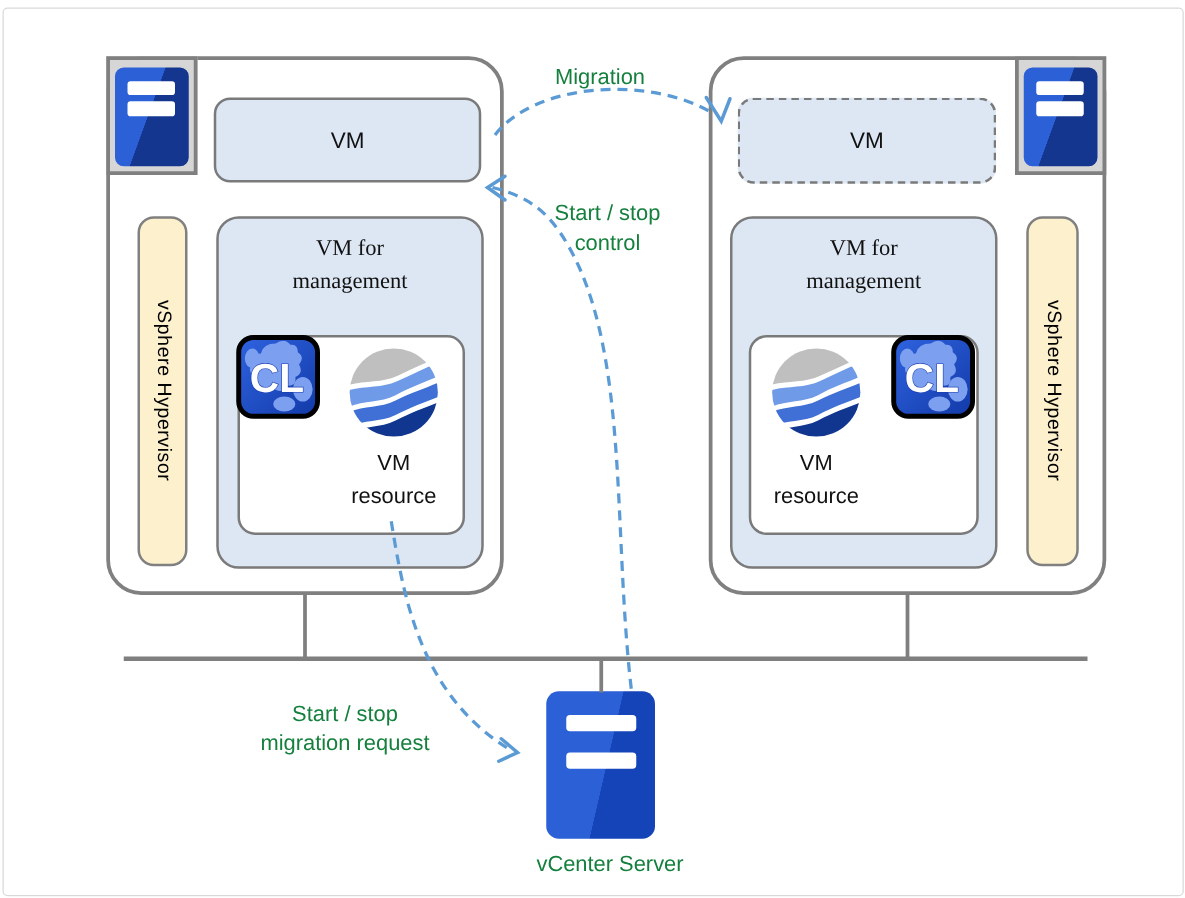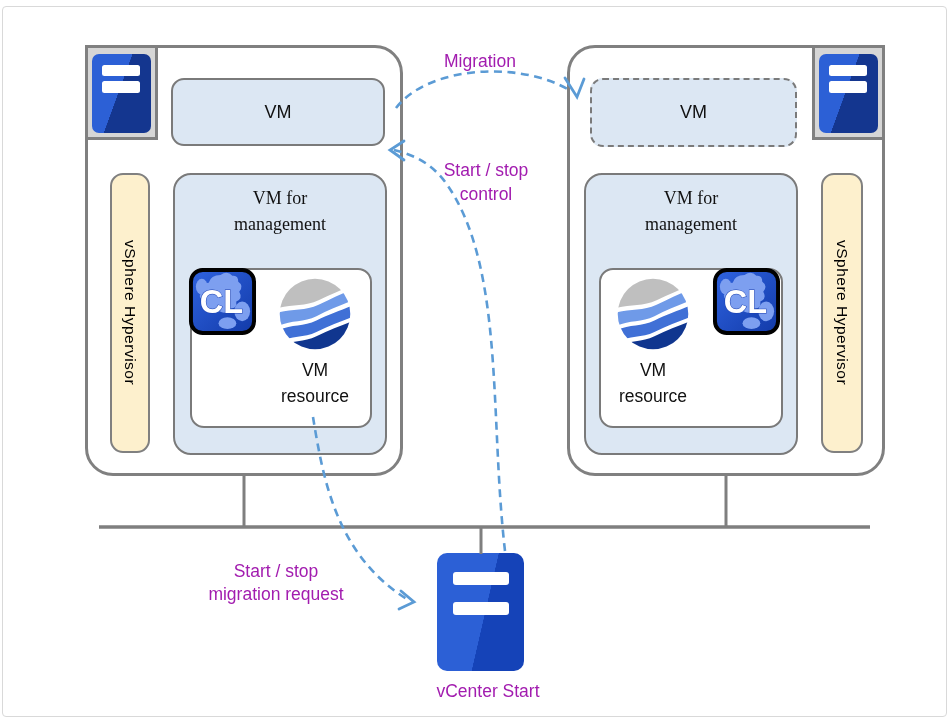--- a/index.html
+++ b/index.html
@@ -37,21 +37,21 @@
     display:flex;align-items:center;justify-content:center;}
   .pill span{writing-mode:vertical-rl;font-size:15.5px;letter-spacing:.5px;color:#000;}
   
   .icon-abs{position:absolute;}
   
   .vc{position:absolute;left:437px;top:553px;width:87px;height:118px;border-radius:10px;
     background:linear-gradient(103deg,#2c60d6 0 54%,#1543b8 54.3%);}
   .vc .bar{position:absolute;background:#fff;border-radius:3px;left:16px;width:56px;height:13px;}
   
   .lbl{position:absolute;text-align:center;font-size:17.5px;line-height:24px;
-    white-space:pre-line;color:#a21caf;}
+    white-space:pre-line;color:#15803d;}
   svg.overlay{position:absolute;left:0;top:0;pointer-events:none;}
 </style>
 </head>
 <body>
 
 <div class="frame"></div>
 
 <div class="host left"></div>
 <div class="graybox left"></div>
 <div class="srv" style="left:92px;top:54px;width:59px;height:79px;">
@@ -154,21 +154,21 @@
 resource</div>
 
 <div class="pill" style="left:821px;width:42px;">
   <span>vSphere Hypervisor</span>
 </div>
 
 <div class="vc">
   <div class="bar" style="top:19px;"></div>
   <div class="bar" style="top:49px;"></div>
 </div>
-<div class="lbl" style="left:388px;top:679px;width:200px;">vCenter Start</div>
+<div class="lbl" style="left:388px;top:679px;width:200px;">vCenter Server</div>
 
 <svg class="overlay" width="948" height="718" viewBox="0 0 948 718">
 
   <g stroke="#7f7f7f" fill="none">
     <path d="M 99 527 H 870" stroke-width="3.5"></path>
     <path d="M 244 476 V 527" stroke-width="3"></path>
     <path d="M 726 476 V 527" stroke-width="3"></path>
     <path d="M 481 527 V 554" stroke-width="3"></path>
   </g>
 

